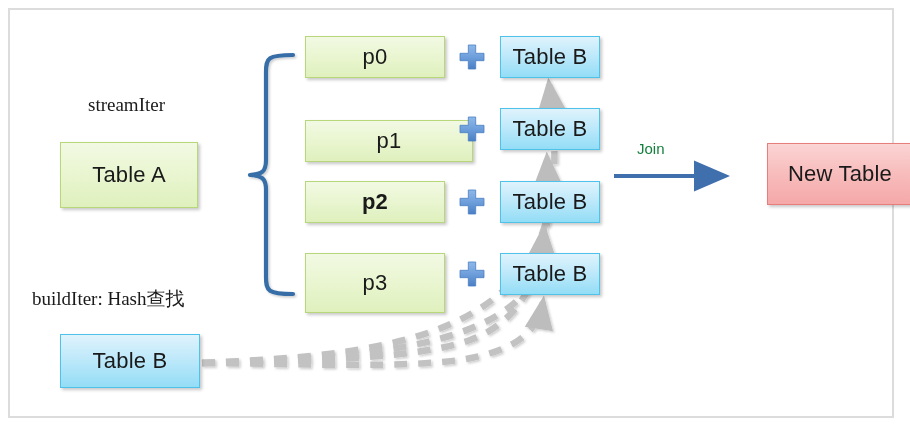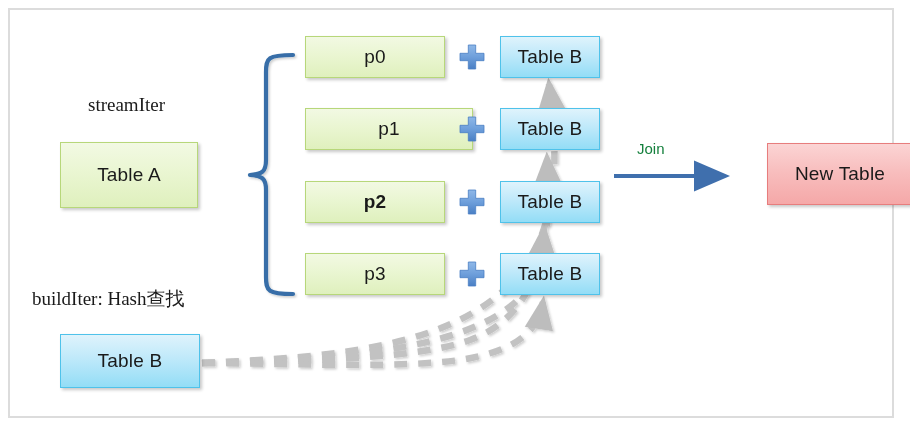--- a/index.html
+++ b/index.html
@@ -32,21 +32,21 @@
     width: 910px;
     height: 435px;
   }
   .box {
     position: absolute;
     box-sizing: border-box;
     display: flex;
     align-items: center;
     justify-content: center;
     color: #1a1a1a;
-    font-size: 19px;
+    font-size: 22px;
     letter-spacing: 0.2px;
     box-shadow: 2px 2px 3px rgba(0,0,0,0.22);
   }
   .box-green {
     background: linear-gradient(to bottom, #f2f9e3 0%, #eaf6d2 45%, #dff0bd 100%);
     border: 1px solid #b7d77a;
   }
   .box-blue {
     background: linear-gradient(to bottom, #dff3fc 0%, #bfe9fa 45%, #93ddf6 100%);
     border: 1px solid #4fc2ea;
@@ -134,37 +134,37 @@
           <stop offset="0%" stop-color="#8fb8e8"></stop>
           <stop offset="50%" stop-color="#6e9fdb"></stop>
           <stop offset="100%" stop-color="#4a7fc4"></stop>
         </linearGradient>
       </defs>
       <path d="M9.3 1 H16.7 V9.3 H25 V16.7 H16.7 V25 H9.3 V16.7 H1 V9.3 H9.3 Z" fill="url(#plusGrad)" stroke="#4a7fc4" stroke-width="0.8"></path>
     </svg>
   </div>
   <div class="box box-blue" style="left:500px; top:36px; width:100px; height:42px;">Table B</div>
 
-  <div class="box box-green" style="left:305px; top:108px; width:168px; height:42px;">p1</div>
+  <div class="box box-green" style="left:305px; top:120px; width:168px; height:42px;">p1</div>
   <div class="plus-icon" style="left:459px; top:116px;">
     <svg viewBox="0 0 26 26" xmlns="http://www.w3.org/2000/svg">
       <path d="M9.3 1 H16.7 V9.3 H25 V16.7 H16.7 V25 H9.3 V16.7 H1 V9.3 H9.3 Z" fill="url(#plusGrad)" stroke="#4a7fc4" stroke-width="0.8"></path>
     </svg>
   </div>
   <div class="box box-blue" style="left:500px; top:108px; width:100px; height:42px;">Table B</div>
 
   <div class="box box-green" style="left:305px; top:181px; width:140px; height:42px;font-weight:bold;">p2</div>
   <div class="plus-icon" style="left:459px; top:189px;">
     <svg viewBox="0 0 26 26" xmlns="http://www.w3.org/2000/svg">
       <path d="M9.3 1 H16.7 V9.3 H25 V16.7 H16.7 V25 H9.3 V16.7 H1 V9.3 H9.3 Z" fill="url(#plusGrad)" stroke="#4a7fc4" stroke-width="0.8"></path>
     </svg>
   </div>
   <div class="box box-blue" style="left:500px; top:181px; width:100px; height:42px;">Table B</div>
 
-  <div class="box box-green" style="left:305px; top:253px; width:140px; height:42px;">p3</div>
+  <div class="box box-green" style="left:305px; top:253px; width:140px; height:60px;">p3</div>
   <div class="plus-icon" style="left:459px; top:261px;">
     <svg viewBox="0 0 26 26" xmlns="http://www.w3.org/2000/svg">
       <path d="M9.3 1 H16.7 V9.3 H25 V16.7 H16.7 V25 H9.3 V16.7 H1 V9.3 H9.3 Z" fill="url(#plusGrad)" stroke="#4a7fc4" stroke-width="0.8"></path>
     </svg>
   </div>
   <div class="box box-blue" style="left:500px; top:253px; width:100px; height:42px;">Table B</div>
 
   <div class="label-join" style="left:637px; top:140px;">Join</div>
 
   <div class="box box-red" style="left:735px; top:143px; width:146px; height:62px;">New Table</div>

